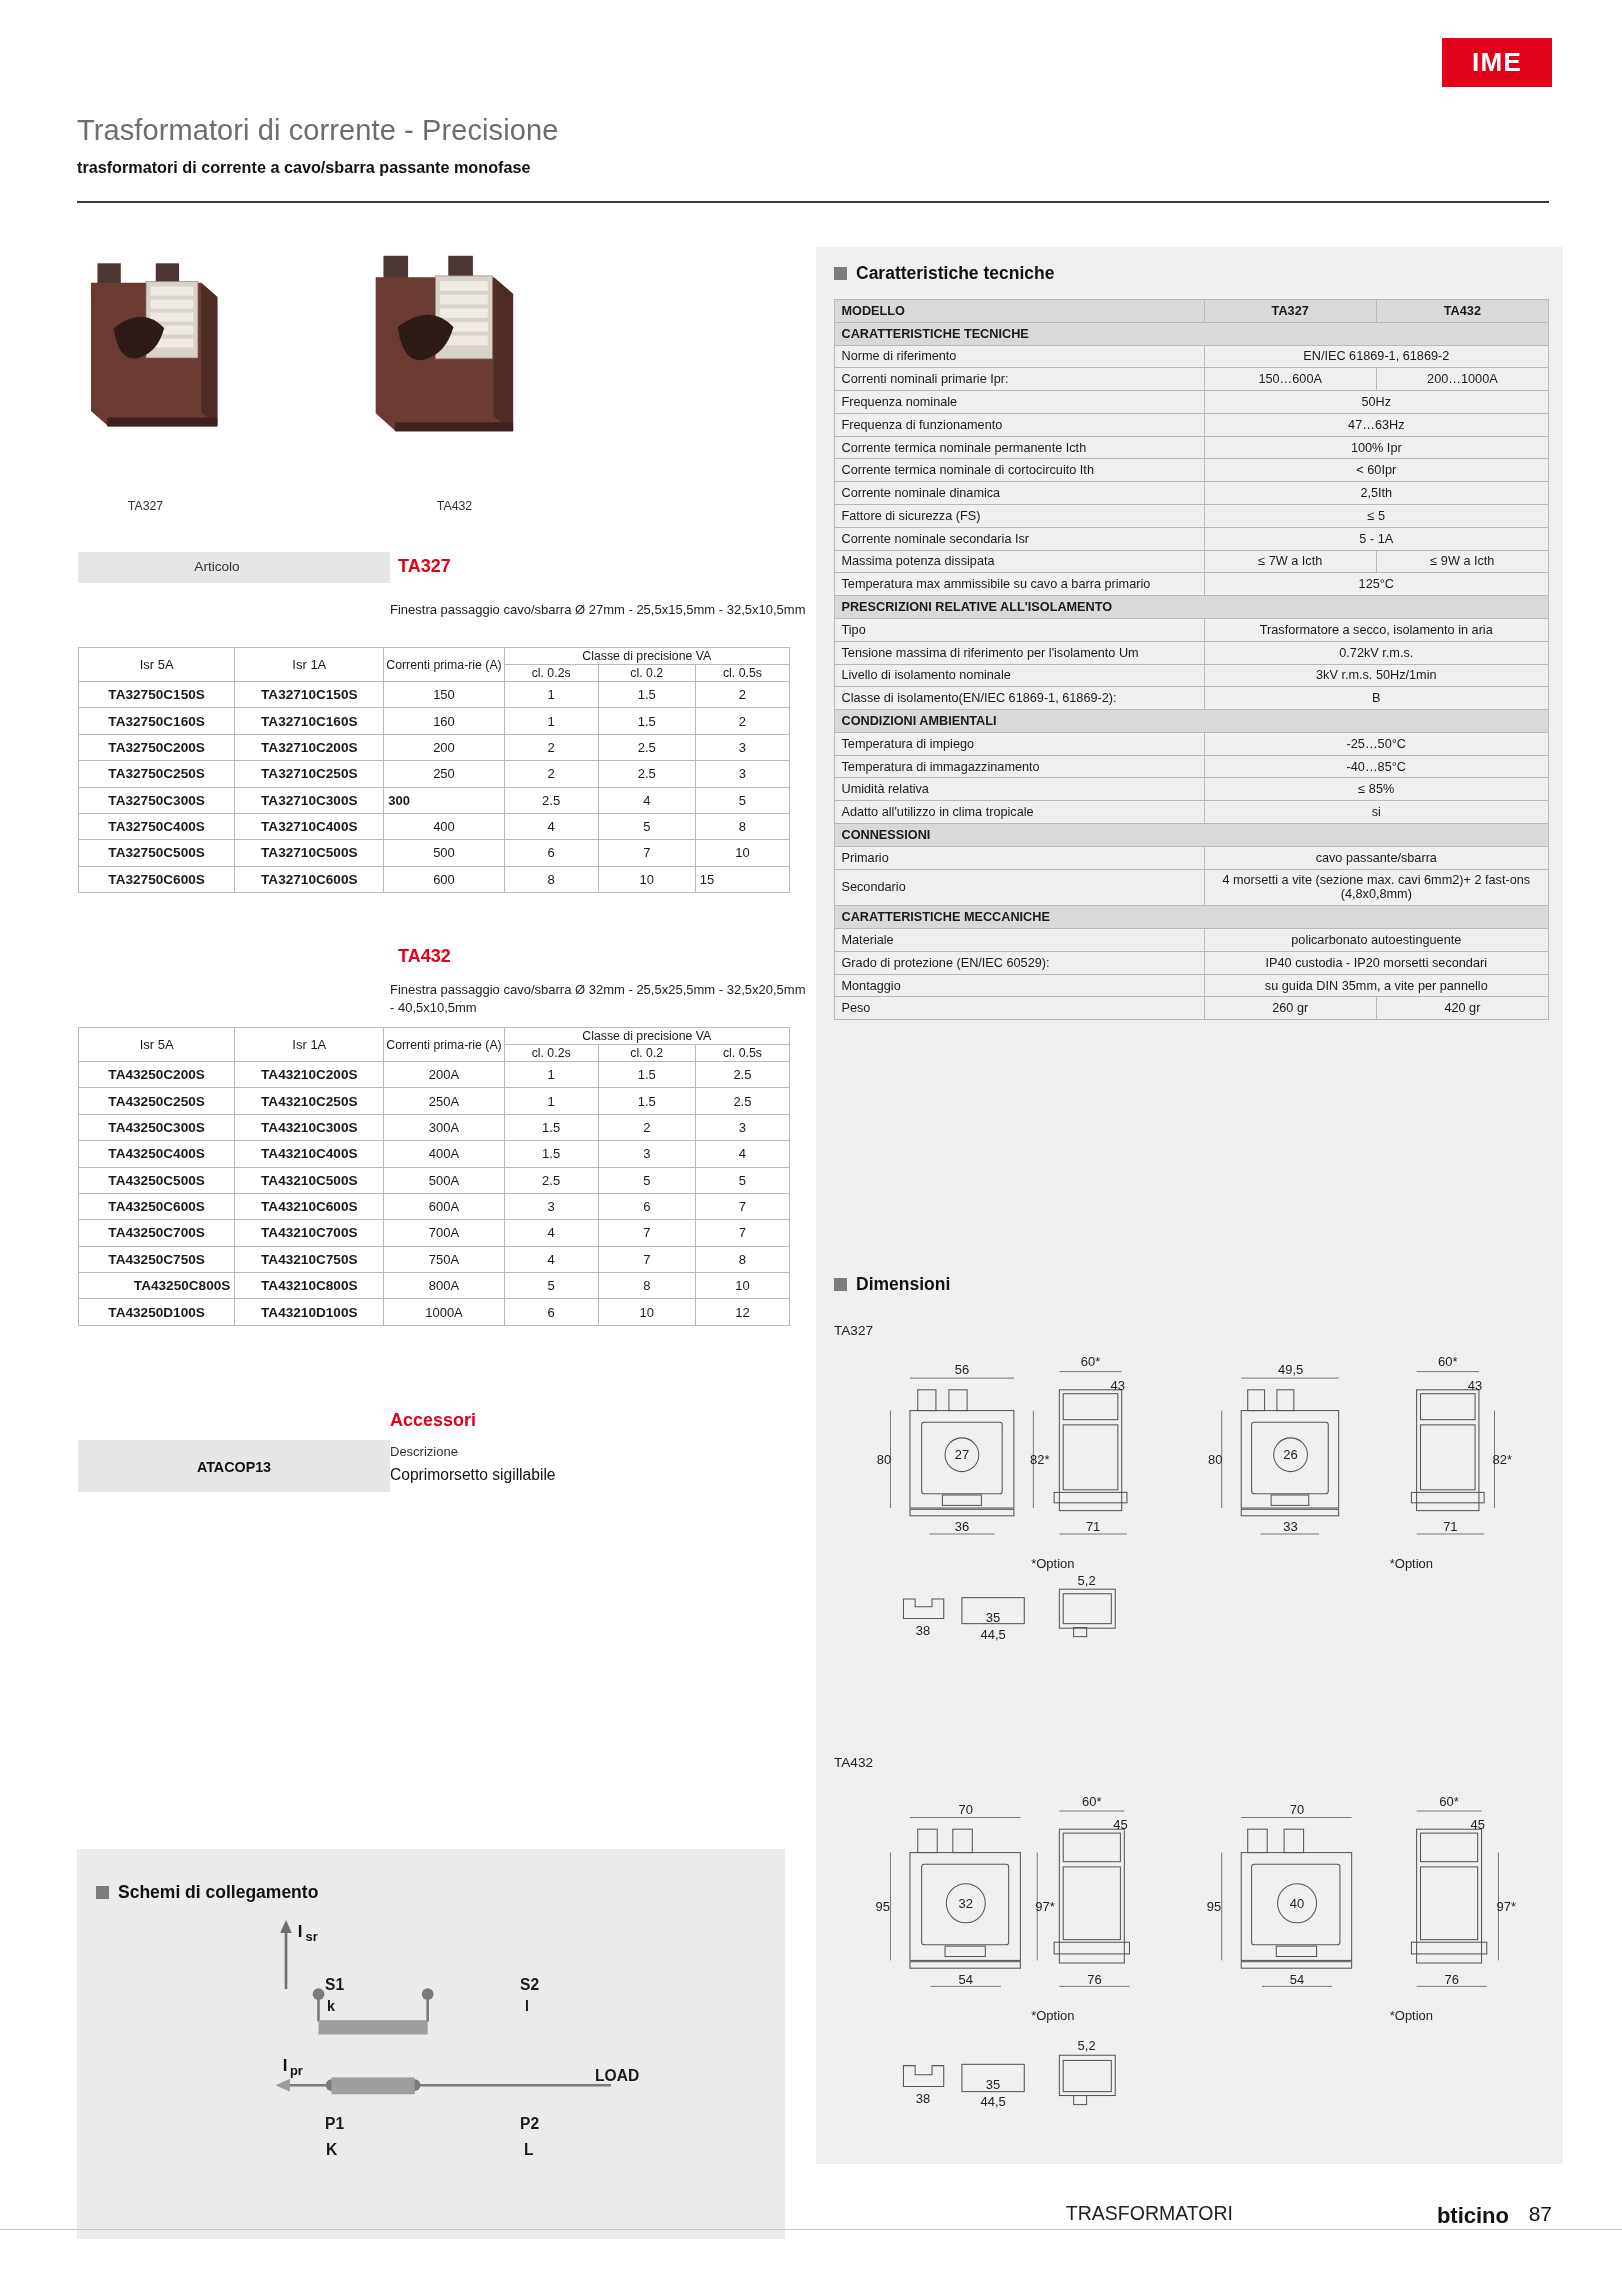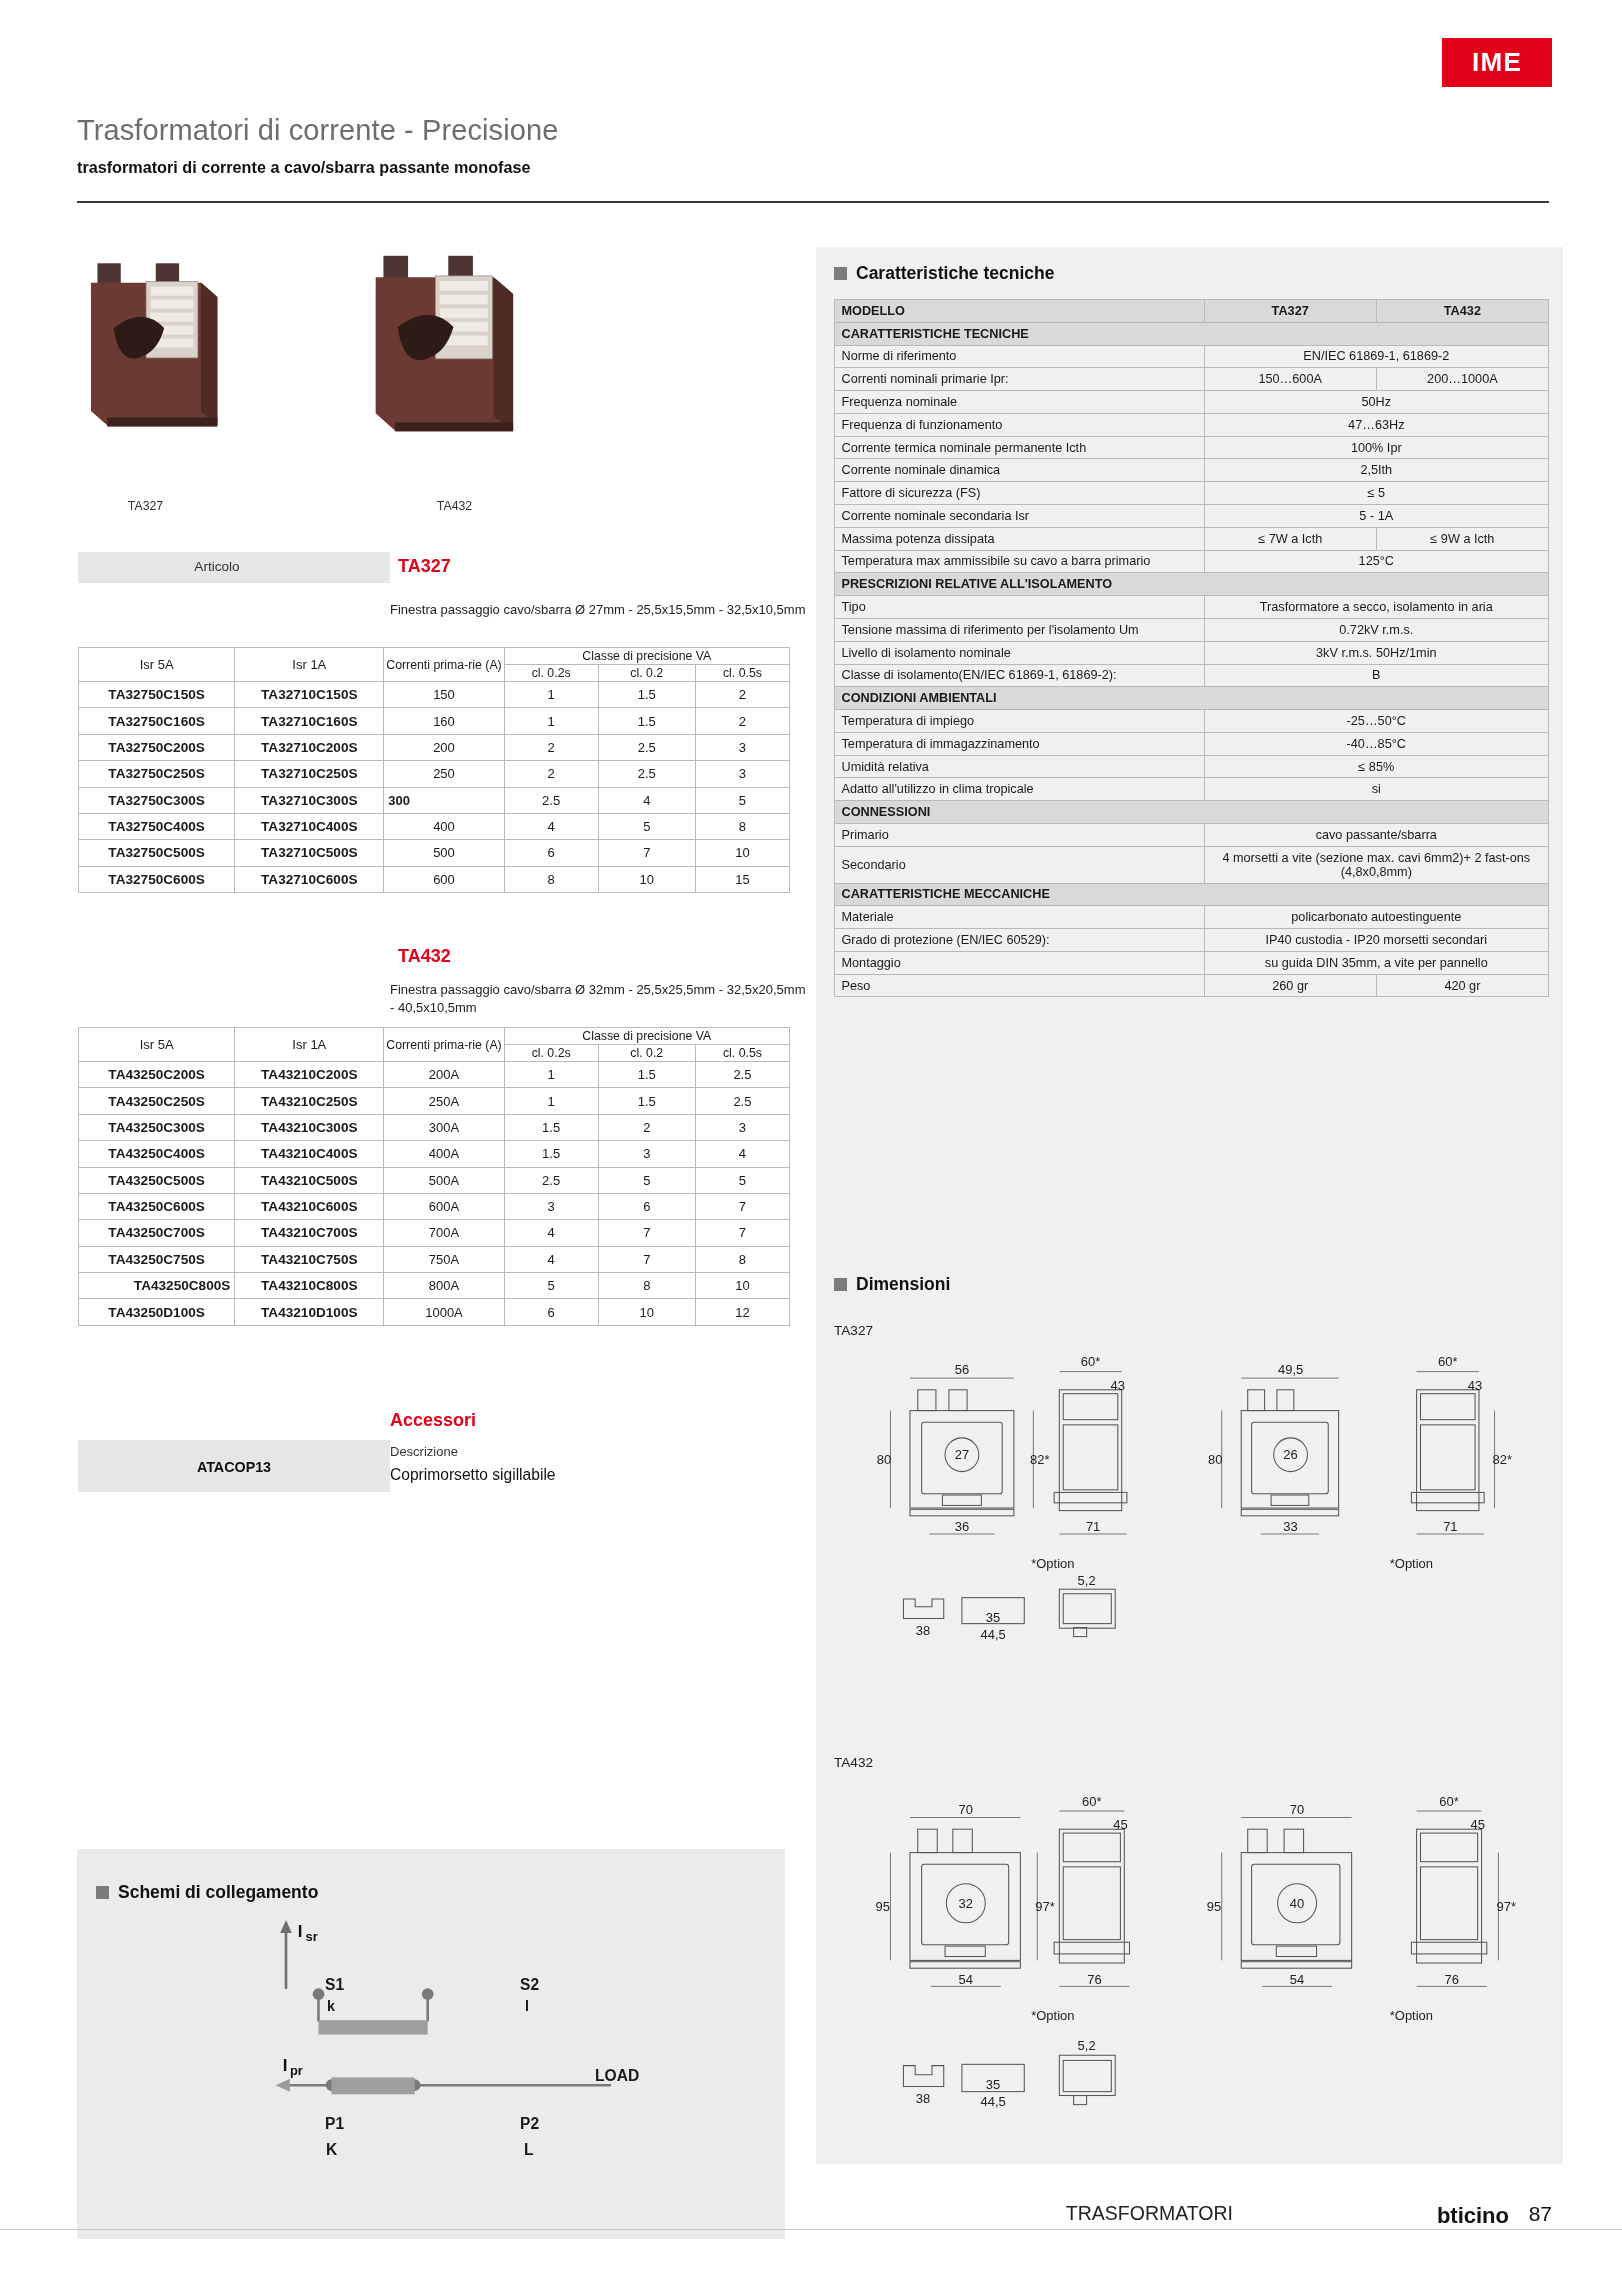--- a/index.html
+++ b/index.html
@@ -205,21 +205,21 @@
           <td style="padding: 5.2px 3.9px; text-align: center;">6</td>
           <td style="padding: 5.2px 3.9px; text-align: center;">7</td>
           <td style="padding: 5.2px 3.9px; text-align: center;">10</td>
         </tr>
         <tr>
           <td style="padding: 5.2px 3.9px; text-align: center; font-weight: bold; font-size: 13.6px;">TA32750C600S</td>
           <td style="padding: 5.2px 3.9px; text-align: center; font-weight: bold; font-size: 13.6px;">TA32710C600S</td>
           <td style="padding: 5.2px 3.9px; text-align: center;">600</td>
           <td style="padding: 5.2px 3.9px; text-align: center;">8</td>
           <td style="padding: 5.2px 3.9px; text-align: center;">10</td>
-          <td style="padding: 5.2px 3.9px; text-align: center; margin-left: 8px;">15</td>
+          <td style="padding: 5.2px 3.9px; text-align: left; margin-left: 8px;">15</td>
         </tr>
       </tbody>
   </table>
 
   <div class="modelname" style="position:absolute; left:398px; top:946px;">TA432</div>
   <div style="position:absolute; left:390px; top:981px; width:422px; font-size:13px; color:#222; line-height:1.35;">Finestra passaggio cavo/sbarra Ø 32mm - 25,5x25,5mm - 32,5x20,5mm - 40,5x10,5mm</div>
 
   <table class="lt" style="left:78px; top:1027px; width:712px;">
     <tbody>
         <tr>
@@ -389,20 +389,24 @@
           <td style="width: 279px;">Frequenza nominale</td>
           <td colspan="2" class="ctr">50Hz</td>
         </tr>
         <tr>
           <td style="width: 279px;">Frequenza di funzionamento</td>
           <td colspan="2" class="ctr">47…63Hz</td>
         </tr>
         <tr>
           <td style="width: 279px;">Corrente termica nominale permanente Icth</td>
           <td colspan="2" class="ctr">100% Ipr</td>
+        </tr>
+        <tr>
+          <td style="width: 279px;">Corrente termica nominale di cortocircuito Ith</td>
+          <td colspan="2" class="ctr">&lt; 60Ipr</td>
         </tr>
         <tr>
           <td style="width: 279px;">Corrente nominale dinamica</td>
           <td colspan="2" class="ctr">2,5Ith</td>
         </tr>
         <tr>
           <td style="width: 279px;">Fattore di sicurezza (FS)</td>
           <td colspan="2" class="ctr">≤ 5</td>
         </tr>
         <tr>

